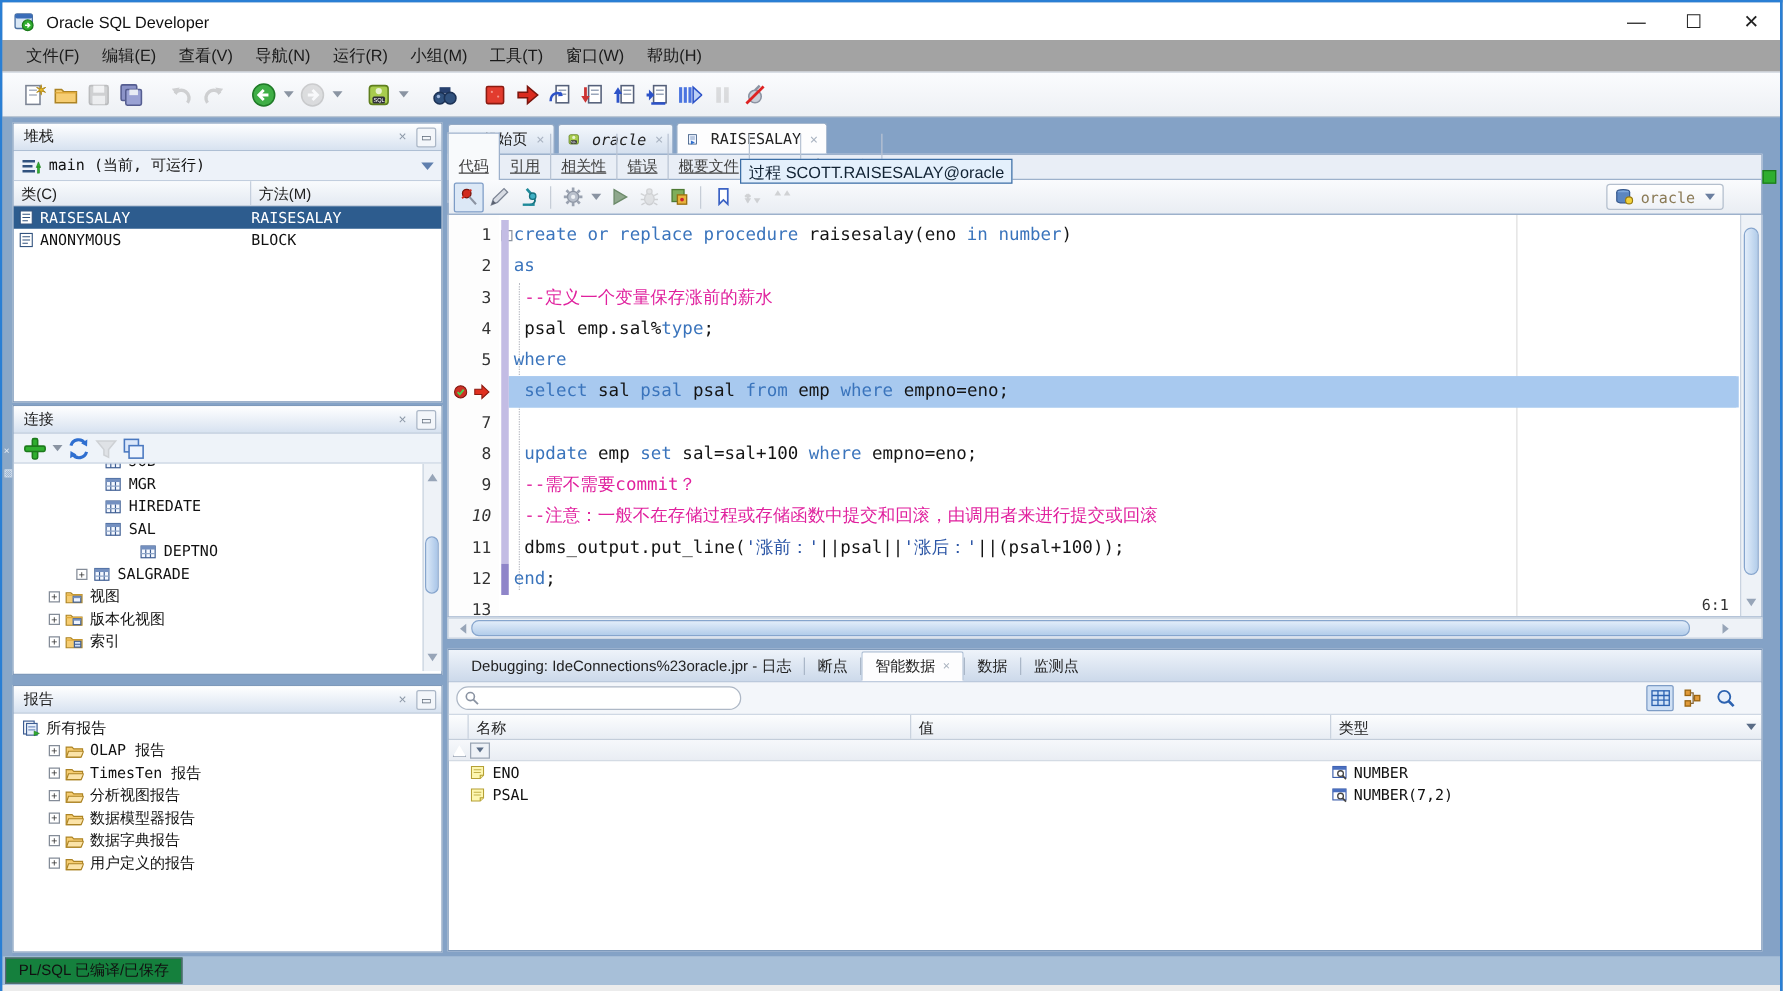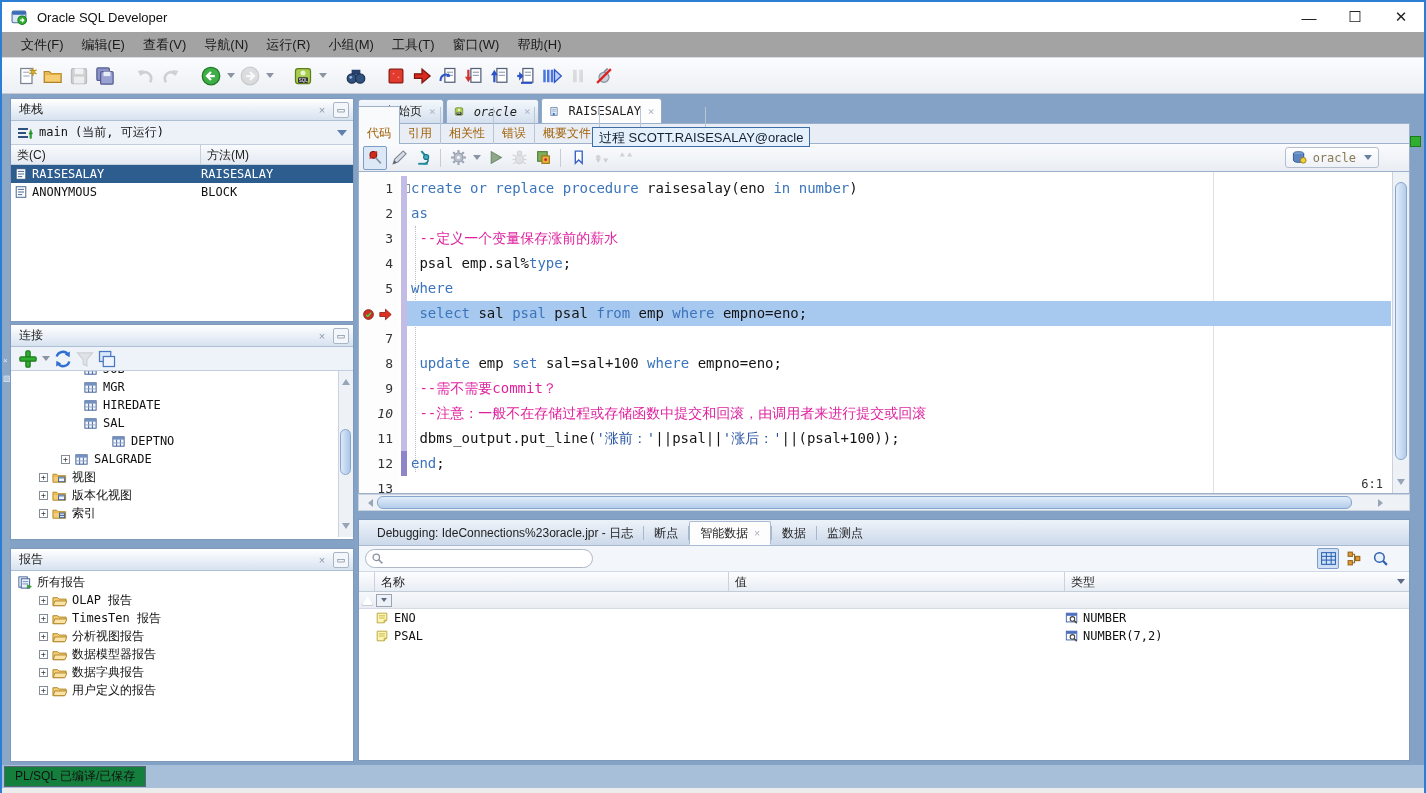--- a/index.html
+++ b/index.html
@@ -79,21 +79,21 @@
   .dtab { height:24px; display:flex; align-items:center; padding:0 7px;
     background:linear-gradient(#f4f8fc,#d4dfee); border:1px solid #93a9c5; border-bottom:none;
     border-radius:3px 3px 0 0; margin-right:2px; font:12px "DejaVu Sans Mono",monospace; color:#222; }
   .dtab svg { width:15px; height:15px; margin-right:5px; }
   .dtab .tx { font-size:11px; color:#aab4c2; margin-left:7px; }
   .dtab.active { background:#fdfdfe; height:25px; }
   .dtab.italic span.lbl { font-style:italic; }
 
   .subtabs { position:absolute; left:0; top:25px; width:100%; height:21px; background:#e9eef6;
     border:1px solid #9db1cb; display:flex; align-items:center; }
-  .stab { font-size:12px; color:#a16207; padding:18px 8px; border-right:1px solid #b9c4d4; }
+  .stab { font-size:12px; color:#404040; padding:18px 8px; border-right:1px solid #b9c4d4;text-decoration:underline; }
   .stab.active { background:#f8fafc; border:1px solid #9db1cb; border-bottom:2px solid #f8fafc; margin-left:-1px; }
   .tooltip { position:absolute; left:234px; top:29px; height:20px; background:#e4f0fc;
     border:1px solid #3c6ea5; font-size:13px; color:#123; padding:1px 6px; z-index:30; white-space:nowrap; }
 
   .edbar { position:absolute; left:0; top:46px; width:100%; height:28px; background:linear-gradient(#fafbfd,#e9edf3);
     border:1px solid #9db1cb; border-top:none; display:flex; align-items:center; padding-left:4px; }
   .ebtn { width:24px; height:24px; display:flex; align-items:center; justify-content:center; border-radius:2px; }
   .ebtn svg { width:17px; height:17px; }
   .ebtn.sel { border:1px solid #7d9cc6; background:#dce8f6; }
   .ebtn.dis svg { opacity:.35; filter:grayscale(1); }

